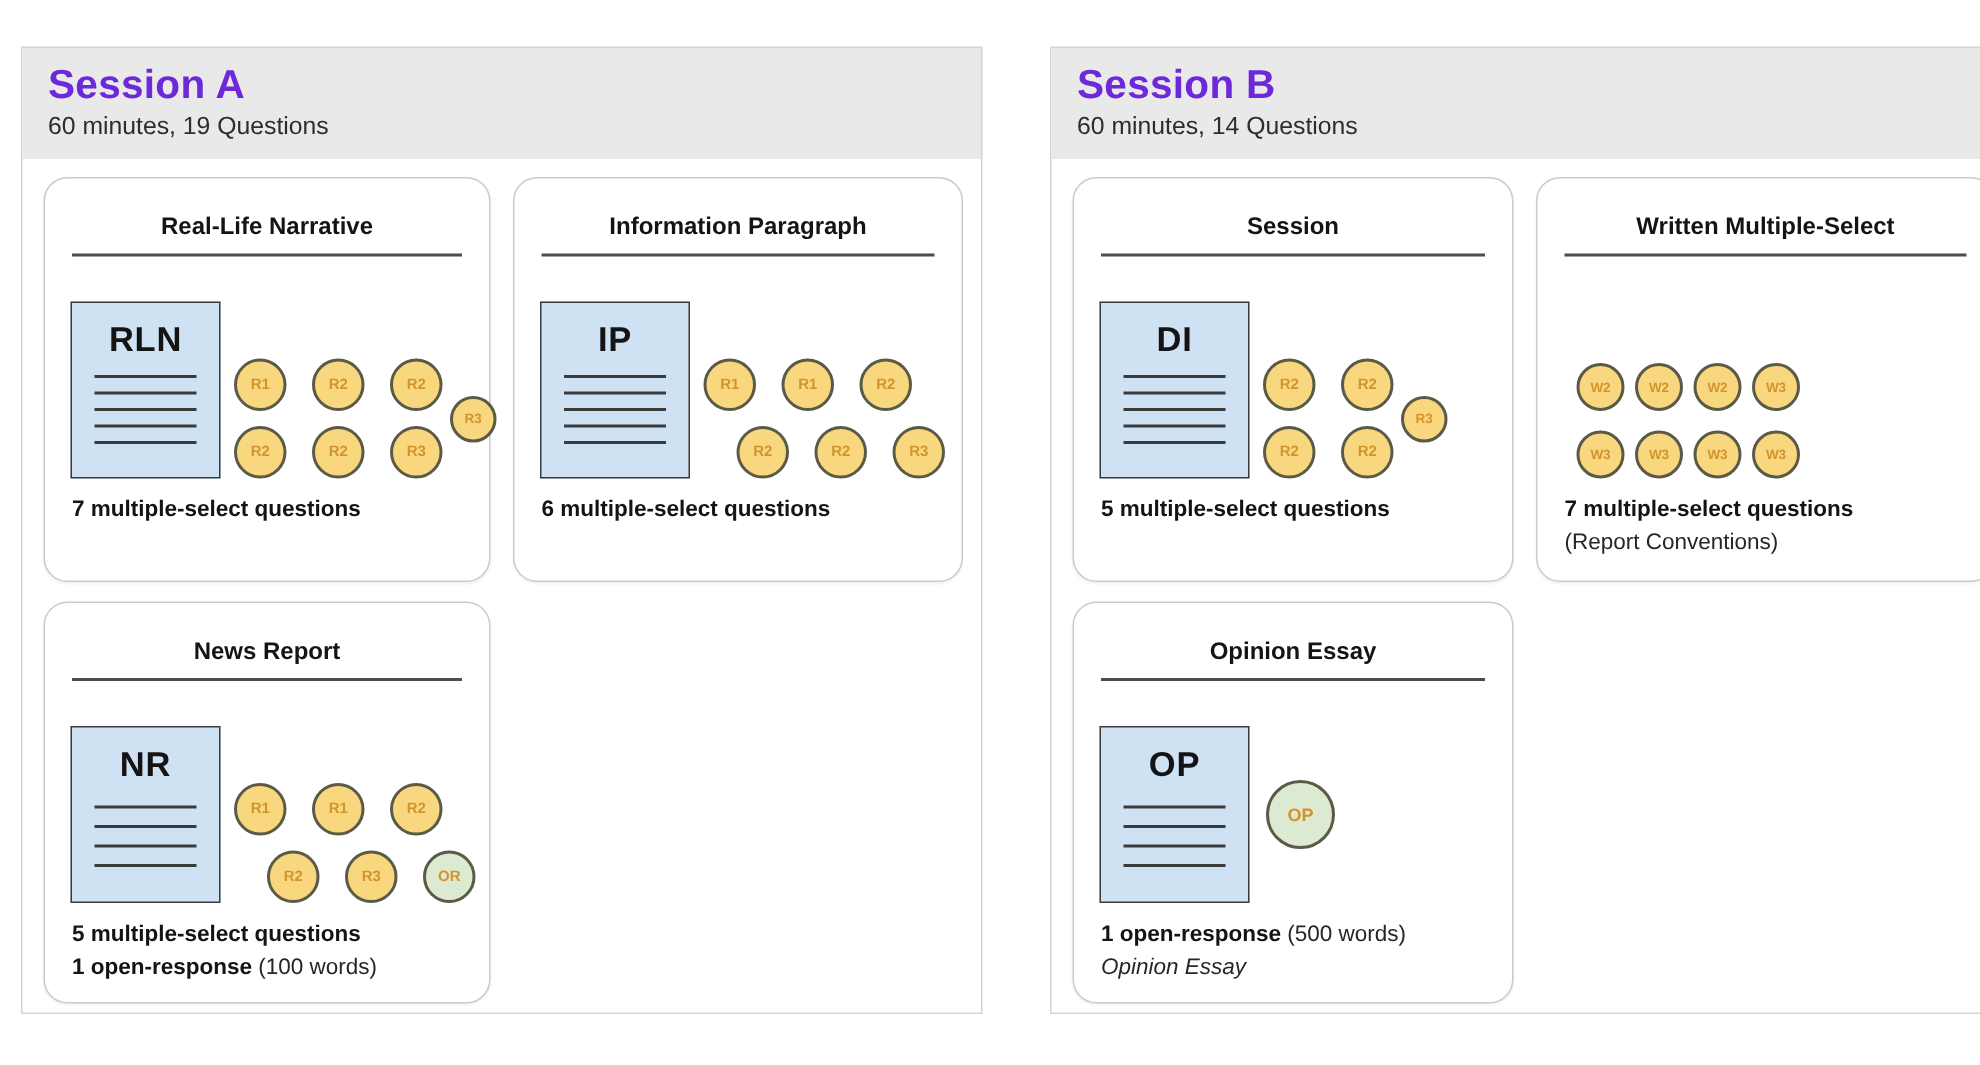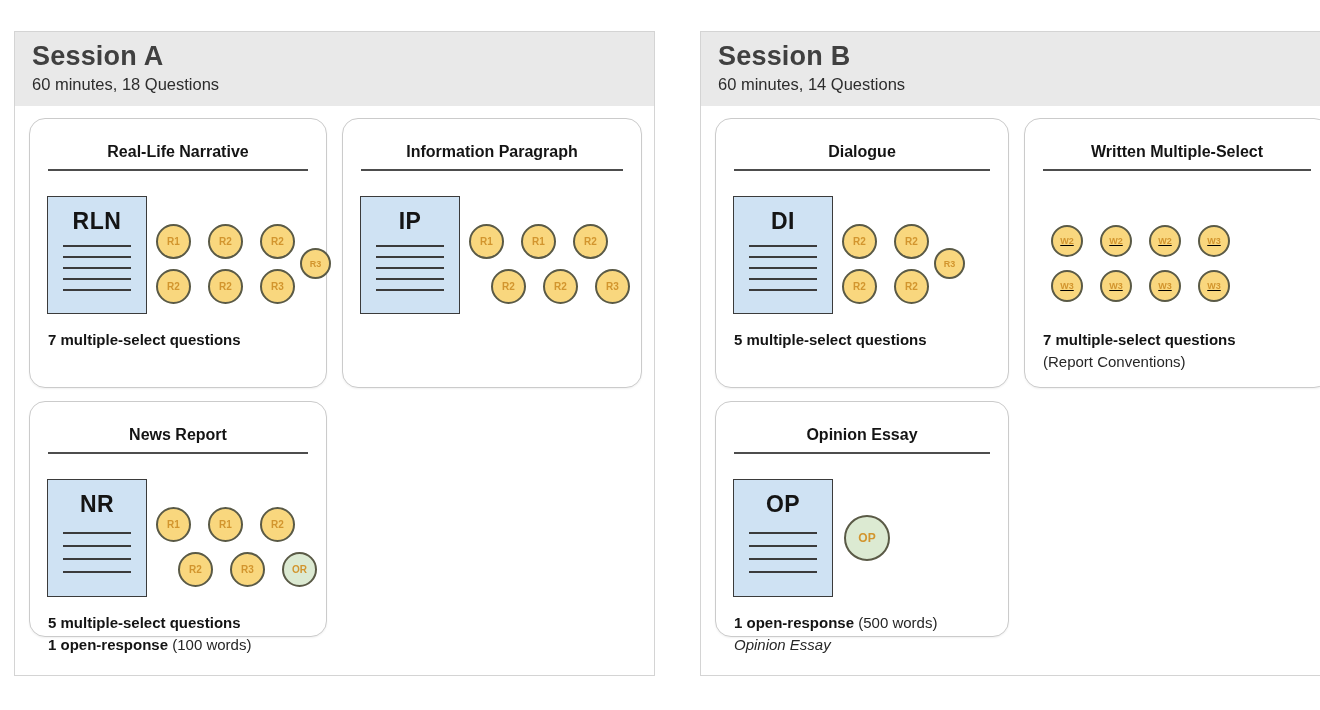--- a/index.html
+++ b/index.html
@@ -5,71 +5,71 @@
   html,body { margin:0; padding:0; background:#ffffff; font-family:"Liberation Sans", sans-serif; }
   #canvas { position:relative; width:1320px; height:710px; background:#ffffff; overflow:hidden; }
 
   .panel { position:absolute; top:31px; height:645px; box-sizing:border-box;
            background:#ffffff; border:1px solid var(--panel-border,#d4d4d4); }
   #panel-0 { left:14px;  width:641px; }
   #panel-1 { left:700px; width:643px; }
 
   .panel-header { height:74px; box-sizing:border-box; background:var(--panel-header-bg,#e9e9e9);
                   padding:9px 17px 0; }
-  .session-title { font-size:27px; font-weight:bold; color:#404040; line-height:1.15; letter-spacing:.2px; }
+  .session-title { font-size:27px; font-weight:bold; color:#6d28d9; line-height:1.15; letter-spacing:.2px; }
   .session-subtitle { font-size:16.5px; color:#2d2d2d; margin-top:3px; }
 
   .cards { display:grid; padding:12px 14px; column-gap:15px; row-gap:13px; }
   #panel-0 .cards { grid-template-columns:298px 300px; }
   #panel-1 .cards { grid-template-columns:294px 306px; }
 
   .card { position:relative; box-sizing:border-box; height:270px; background:#ffffff;
           border:1px solid var(--card-border,#cbcbcb); border-radius:16px;
           padding:24px 17px 0; box-shadow:0 1px 2px rgba(0,0,0,.06); }
-  .card.row2 { height:236px; }
+  .card.row2 { height:268px; }
 
   .card-title { margin:0; text-align:center; font-size:16px; font-weight:bold; color:#141414; }
   .card-rule  { height:2px; background:#4d4d4d; margin:8px 1px 0; }
 
-  .content { display:flex; align-items:center; margin-top:20px; height:128px; }
+  .content { display:flex; align-items:flex-end; margin-top:20px; height:128px; }
   .doc { width:100px; height:118px; box-sizing:border-box; flex:none; text-align:center;
          background:var(--doc-fill,#cfe2f3); border:1.5px solid var(--doc-border,#3b3b3b); }
   .doc-label { display:block; margin-top:11px; font-size:23px; font-weight:bold; color:#141414; letter-spacing:.5px; }
   .doc-lines { margin-top:10px; padding:0 15px; }
   .doc-line  { height:2px; background:var(--doc-border,#3b3b3b); margin-bottom:9px; }
   .card.lines4 .doc-lines { margin-top:14px; }
   .card.lines4 .doc-line  { margin-bottom:11px; }
 
   .circle-area { display:flex; align-items:center; margin-left:9px; margin-top:17px; }
   .rows { display:flex; flex-direction:column; gap:10px; }
   .row  { display:flex; gap:17px; }
   .row.offset { margin-left:22px; }
   .circle { display:flex; align-items:center; justify-content:center; border-radius:50%;
             box-sizing:border-box; border:2px solid var(--circle-border,#5a5a46); font-weight:bold; }
   .circle.reading { background:var(--circle-reading,#f9d77e); color:var(--circle-label,#d2952e); }
   .circle.open    { background:var(--circle-open,#dcead2);   color:var(--circle-label,#d2952e); }
   .side { margin-left:5px; }
 
   #card-written-multiple-select .rows { gap:13px; }
-  #card-written-multiple-select .row  { gap:17px;text-decoration:underline; }
+  #card-written-multiple-select .row  { gap:7px; }
   #card-opinion-essay .circle-area { margin-top:0; height:118px; align-items:center; margin-left:11px; }
 
   .notes { margin-top:10px; font-size:15px; color:#1b1b1b; line-height:1.45; padding-left:1px; }
   .seg-bold { font-weight:bold; color:#141414; }
   .seg-regular { font-weight:normal; color:#262626; }
   .seg-italic { font-style:italic; font-weight:normal; color:#262626; }
 </style>
 </head>
 <body>
 
 <div id="canvas">
     <section class="panel" id="panel-0">
       <header class="panel-header">
         <div class="session-title">Session A</div>
-        <div class="session-subtitle">60 minutes, 18 Questions</div>
+        <div class="session-subtitle">60 minutes, 19 Questions</div>
       </header>
       <div class="cards">
         <article class="card" id="card-real-life-narrative">
           <h3 class="card-title">Real-Life Narrative</h3>
           <div class="card-rule"></div>
           <div class="content">
             <div class="doc">
               <span class="doc-label">RLN</span>
               <div class="doc-lines">
                 <div class="doc-line"></div>
@@ -120,20 +120,23 @@
                   <span class="circle reading" style="width: 35px; height: 35px; font-size: 10px;">R1</span>
                   <span class="circle reading" style="width: 35px; height: 35px; font-size: 10px;">R2</span>
                 </div>
                 <div class="row offset">
                   <span class="circle reading" style="width: 35px; height: 35px; font-size: 10px;">R2</span>
                   <span class="circle reading" style="width: 35px; height: 35px; font-size: 10px;">R2</span>
                   <span class="circle reading" style="width: 35px; height: 35px; font-size: 10px;">R3</span>
                 </div>
               </div>
             </div>
+          </div>
+          <div class="notes">
+            <div class="note-line"><span class="seg-bold">6 multiple-select questions</span></div>
           </div>
         </article>
         <article class="card row2 lines4" id="card-news-report">
           <h3 class="card-title">News Report</h3>
           <div class="card-rule"></div>
           <div class="content">
             <div class="doc">
               <span class="doc-label">NR</span>
               <div class="doc-lines">
                 <div class="doc-line"></div>
@@ -164,21 +167,21 @@
         </article>
       </div>
     </section>
     <section class="panel" id="panel-1">
       <header class="panel-header">
         <div class="session-title">Session B</div>
         <div class="session-subtitle">60 minutes, 14 Questions</div>
       </header>
       <div class="cards">
         <article class="card" id="card-dialogue">
-          <h3 class="card-title">Dialogue</h3>
+          <h3 class="card-title">Session</h3>
           <div class="card-rule"></div>
           <div class="content">
             <div class="doc">
               <span class="doc-label">DI</span>
               <div class="doc-lines">
                 <div class="doc-line"></div>
                 <div class="doc-line"></div>
                 <div class="doc-line"></div>
                 <div class="doc-line"></div>
                 <div class="doc-line"></div>

